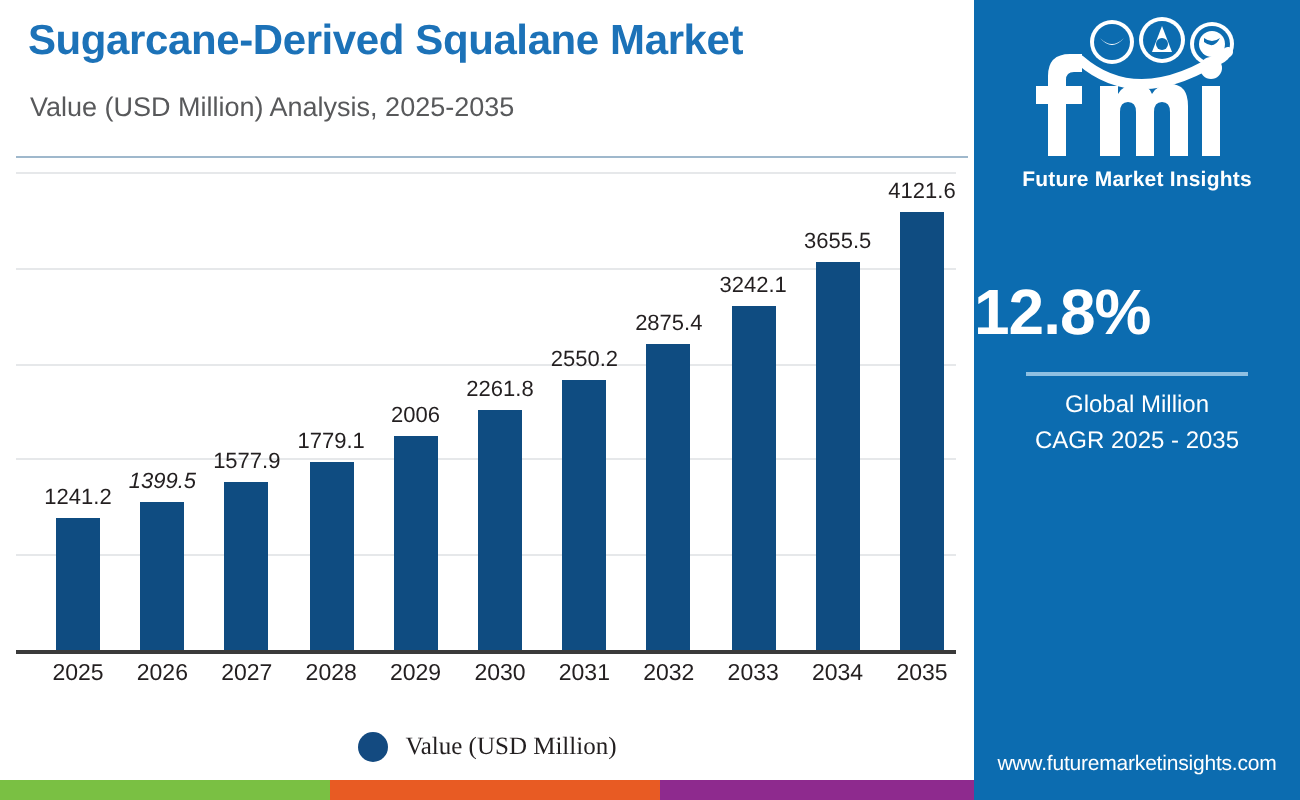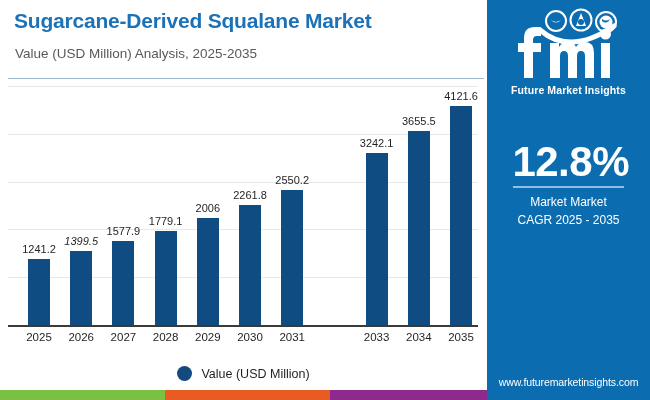--- a/index.html
+++ b/index.html
@@ -61,21 +61,21 @@
   }
 
   .legend {
     position:absolute; left:0; top:366px; width:487px;
     display:flex; align-items:center; justify-content:center; gap:9px;
   }
   .legend-dot {
     width:15px; height:15px; border-radius:50%; background:#134a80;
     display:inline-block;
   }
-  .legend-text { font-size:12.5px; color:#231f20; }
+  .legend-text { font-size:12.5px; color:#231f20;font-family:Liberation Serif, serif; }
 
   
   .stripes {
     position:absolute; left:0; bottom:0; width:487px; height:10px;
     display:flex;
   }
   .stripe-green  { width:165px; background:#7ac043; }
   .stripe-orange { width:165px; background:#e85b23; }
   .stripe-purple { width:157px; background:#8e2a8e; }
 
@@ -88,22 +88,22 @@
     position:absolute; left:0; top:8px; width:163px;
     display:flex; flex-direction:column; align-items:center;
   }
   .logo-svg { display:block; }
   .logo-tagline {
     margin-top:2px; font-size:10.5px; color:#ffffff;
     letter-spacing:0.1px; font-weight:bold;
   }
 
   .cagr-value {
-    position:absolute; left:0; top:138px; width:142px; text-align:right;
-    font-size:42px; font-weight:bold; letter-spacing:-0.5px; color:#ffffff;
+    position:absolute; left:0; top:138px; width:142px; text-align:left;
+    font-size:32px; font-weight:bold; letter-spacing:-0.5px; color:#ffffff;
   }
   .cagr-divider {
     position:absolute; left:26px; top:186px; width:111px; height:1.5px;
     background:#8fc0e2;
   }
   .cagr-sub {
     position:absolute; left:0; top:193px; width:163px; text-align:center;
     font-size:12px; line-height:18px; color:#ffffff;
   }
   .site-url {
@@ -162,20 +162,25 @@
         </div>
         <div class="bar-group" style="left: 229px;">
           <div class="bar" style="height: 120.127px; background: rgb(15, 76, 129);"></div>
           <div class="bar-label" style="bottom: 125.127px;">2261.8</div>
           <div class="x-label">2030</div>
         </div>
         <div class="bar-group" style="left: 271.2px;">
           <div class="bar" style="height: 135.444px; background: rgb(15, 76, 129);"></div>
           <div class="bar-label" style="bottom: 140.444px;">2550.2</div>
           <div class="x-label">2031</div>
+        </div>
+        <div class="bar-group" style="left: 313.4px;">
+          <div class="bar" style="height: 152.716px; background: rgb(15, 76, 129);"></div>
+          <div class="bar-label" style="bottom: 157.716px;">2875.4</div>
+          <div class="x-label">2032</div>
         </div>
         <div class="bar-group" style="left: 355.6px;">
           <div class="bar" style="height: 172.192px; background: rgb(15, 76, 129);"></div>
           <div class="bar-label" style="bottom: 177.192px;">3242.1</div>
           <div class="x-label">2033</div>
         </div>
         <div class="bar-group" style="left: 397.8px;">
           <div class="bar" style="height: 194.148px; background: rgb(15, 76, 129);"></div>
           <div class="bar-label" style="bottom: 199.148px;">3655.5</div>
           <div class="x-label">2034</div>
@@ -222,20 +227,20 @@
         <path d="M40 35 l9 0 0 4 q3 -5 9 -5 6 0 8 5 3 -5 9 -5 9 0 9 11 l0 25 -9 0 0 -22 q0 -5 -4 -5 -4 0 -4 5 l0 22 -9 0 0 -22 q0 -5 -4 -5 -4 0 -4 5 l0 22 -10 0 z" fill="#ffffff"></path>
         <rect x="91" y="35" width="9" height="35" fill="#ffffff"></rect>
         <circle cx="95.5" cy="26" r="5.5" fill="#ffffff"></circle>
       </svg>
       <div class="logo-tagline">Future Market Insights</div>
     </div>
 
     <div class="cagr-value">12.8%</div>
     <div class="cagr-divider"></div>
     <div class="cagr-sub">
-      <div>Market Market</div>
+      <div>Global Million</div>
       <div>CAGR 2025 - 2035</div>
     </div>
 
     <div class="site-url">www.futuremarketinsights.com</div>
   </div>
 
 </div>
 
 </body></html>

